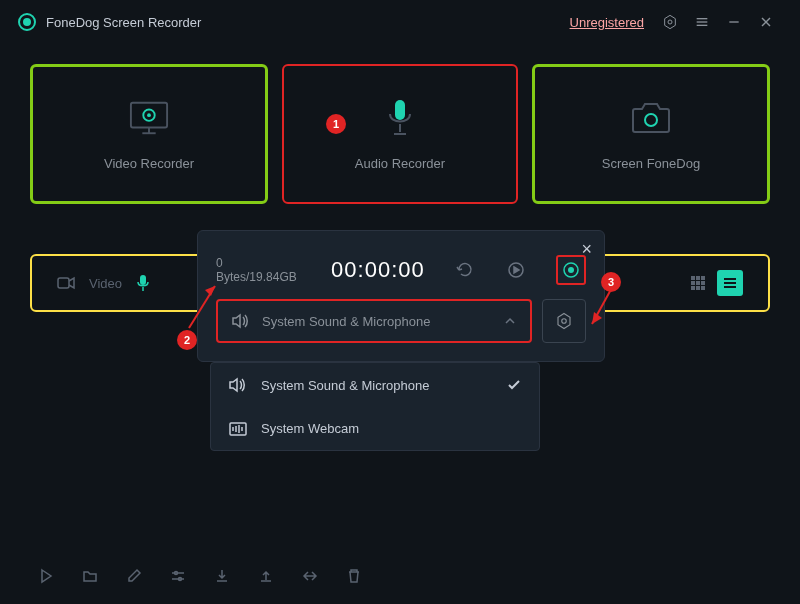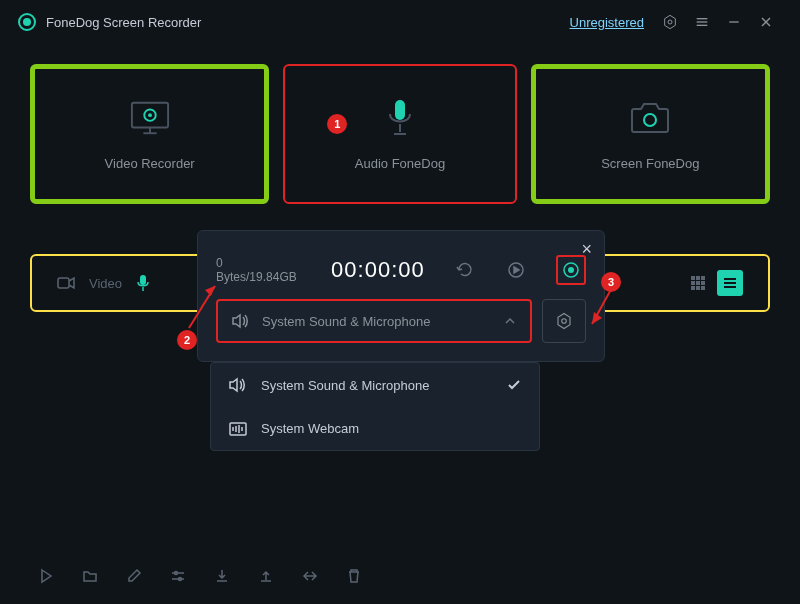--- a/index.html
+++ b/index.html
@@ -23,31 +23,31 @@
       border-radius: 50%;
       margin-right: 10px;
       position: relative;
     }
     .logo::after {
       content: ""; position: absolute;
       top: 3px; left: 3px; width: 8px; height: 8px;
       background: #1fd3b0; border-radius: 50%;
     }
     .header-title { color: #c5ccd6; font-size: 13px; flex: 1; }
-    .unreg { color: #7dd3fc; text-decoration: underline; font-size: 13px; margin-right: 10px; }
+    .unreg { color: #fca5a5; text-decoration: underline; font-size: 13px; margin-right: 10px; }
     .header-icon { width: 32px; display: flex; justify-content: center; color: #8a9199; }
     .header-icon svg { width: 16px; height: 16px; }
     
     .modes {
       display: flex; gap: 14px;
       padding: 20px 30px 20px 30px;
     }
     .mode-card {
       flex: 1; height: 140px;
-      border: 5px solid #84cc16;
+      border: 3px solid #84cc16;
       border-radius: 6px;
       display: flex; flex-direction: column;
       align-items: center; justify-content: center;
       gap: 18px;
       position: relative;
     }
     .mode-card.active { border: 2px solid #e02424; }
     .mode-icon { width: 40px; height: 40px; display: flex; align-items: center; justify-content: center; }
     .mode-label { color: #8a9199; font-size: 13px; }
     .annot-badge {
@@ -176,21 +176,21 @@
   <div class="mode-card active">
     <div class="annot-badge" style="top:48px; left:42px;">1</div>
     <div class="mode-icon">
       <svg width="28" height="40" viewBox="0 0 28 40">
           <rect x="9" y="2" width="10" height="20" rx="5" fill="#1fd3b0"></rect>
           <path d="M4 16 C4 26 24 26 24 16" fill="none" stroke="#4a5360" stroke-width="2"></path>
           <line x1="14" y1="26" x2="14" y2="34" stroke="#4a5360" stroke-width="2"></line>
           <line x1="8" y1="36" x2="20" y2="36" stroke="#4a5360" stroke-width="2"></line>
         </svg>
     </div>
-    <div class="mode-label">Audio FoneDog</div>
+    <div class="mode-label">Audio Recorder</div>
   </div>
   <div class="mode-card">
     <div class="mode-icon">
       <svg width="40" height="32" viewBox="0 0 40 32">
           <path d="M14 2 L26 2 L29 7 L36 7 C37 7 38 8 38 9 L38 28 C38 29 37 30 36 30 L4 30 C3 30 2 29 2 28 L2 9 C2 8 3 7 4 7 L11 7 Z" fill="none" stroke="#4a5360" stroke-width="2"></path>
           <circle cx="20" cy="18" r="6" fill="none" stroke="#1fd3b0" stroke-width="2"></circle>
         </svg>
     </div>
     <div class="mode-label">Screen FoneDog</div>
   </div>

